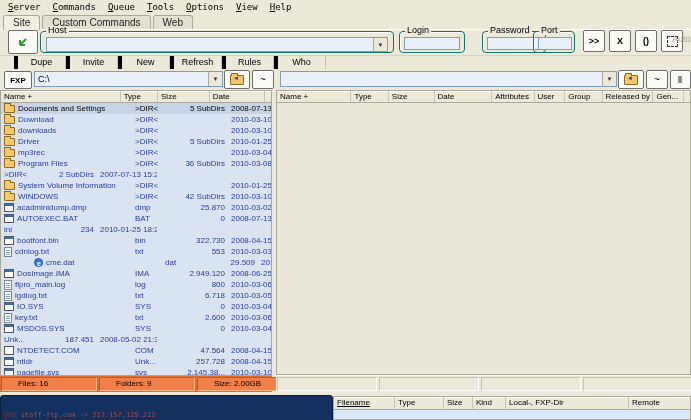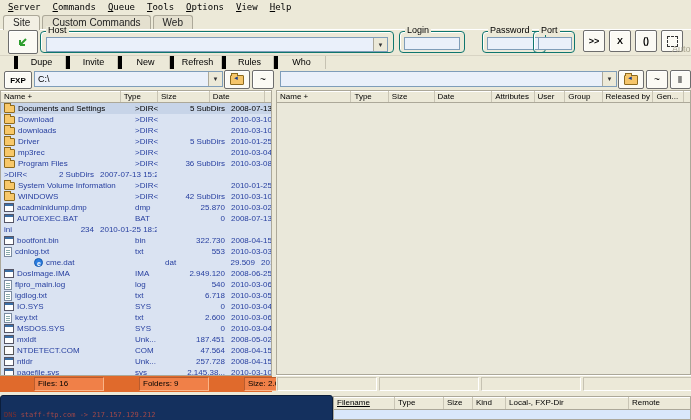--- a/index.html
+++ b/index.html
@@ -34,21 +34,21 @@
   #grp-host .combo{left:5px;right:5px;top:5px;position:absolute;}
   #grp-login{left:399px;width:64px;top:1px;}
   #grp-login input{width:50px;}
   #grp-password{left:482px;width:62px;top:1px;}
   #grp-password input{width:48px;}
   #grp-port{left:533px;width:40px;top:1px;}
   #grp-port input{width:28px;}
   #action-btns{position:absolute;left:583px;top:0;display:flex;gap:4px;}
   #action-btns .xpbtn{width:20px;height:20px;font:bold 9px "Liberation Sans",sans-serif;}
   .dashed-sq{width:9px;height:9px;border:1px dashed #333;display:inline-block;}
-  #auto-label{position:absolute;left:672px;top:14px;font-size:9px;color:#a8a48f;}
+  #auto-label{position:absolute;left:672px;top:4px;font-size:9px;color:#a8a48f;}
   
   #quickrow{position:absolute;top:55px;left:0;right:0;height:13px;display:flex;
             padding-left:14px;border-top:1px solid #d8d4c4;}
   .qbtn{width:47px;font-size:9px;text-align:center;line-height:13px;color:#000;
         border-right:1px solid #c6c2b2;border-left:4px solid #000000;cursor:default;}
   
   #pathrow{position:absolute;top:68px;left:0;right:0;height:22px;}
   .combo{height:14px;background:#eaf0fa;border:1px solid #7f9db9;display:flex;
          align-items:center;font-size:9px;color:#000;padding-left:3px;position:absolute;}
   .combo .dd{margin-left:auto;width:13px;align-self:stretch;background:#ece9d8;
@@ -103,21 +103,21 @@
   .ic.ini::before{content:'';position:absolute;top:3px;left:1px;width:4px;height:4px;
         background:#d4a017;border-radius:50%;}
   .ic.globe{width:9px;height:9px;background:#2a7de1;border:1px solid #1a5cb0;border-radius:50%;}
   .ic.globe::before{content:'e';position:absolute;top:0;left:2px;font:bold 7px "Liberation Sans",sans-serif;
         color:#fff;line-height:9px;}
   .ic.com{width:10px;height:9px;background:#fdfdfd;border:1px solid #555;}
   
   .statusbar{height:14px;flex:none;display:flex;align-items:stretch;gap:2px;padding:1px 1px;}
   #left-status{background:#e06a2c;}
   #left-status .seg{background:#f08048;border:1px solid;border-color:#b85c2e #f9b488 #f9b488 #b85c2e;
-        font-size:8px;color:#000;line-height:11px;padding:0 3px;margin-left:33px;}
+        font-size:8px;color:#000;line-height:11px;padding:0 16px;}
   #right-status{background:#ece9d8;border-top:1px solid #fff;}
   #right-status .seg{background:#ece9d8;border:1px solid;border-color:#c6c2b2 #fff #fff #c6c2b2;}
   .seg{flex:none;}
   
   #bottom{position:absolute;top:395px;left:0;right:0;height:25px;}
   #log{position:absolute;left:0;top:0;width:331px;height:25px;background:#14305e;
        border:1px solid #0b1e3c;border-radius:3px 3px 0 0;}
   .log-line{position:absolute;left:3px;bottom:2px;font:7px "DejaVu Sans Mono",monospace;
        color:#a34848;white-space:nowrap;}
   .log-line .pfx{color:#7c2f2f;margin-right:4px;}
@@ -357,21 +357,21 @@
         <div class="cell" style="width: 34px;">IMA</div>
         <div class="cell num" style="width: 50px;">2.949.120</div>
         <div class="cell" style="width: 54px;">2008-06-25 22:03</div>
       </div>
       <div class="row">
         <div class="cell name" style="width: 126px;">
           <span class="ic doc"></span>
           <span>flpro_main.log</span>
         </div>
         <div class="cell" style="width: 34px;">log</div>
-        <div class="cell num" style="width: 50px;">540</div>
+        <div class="cell num" style="width: 50px;">800</div>
         <div class="cell" style="width: 54px;">2010-03-06 09:16</div>
       </div>
       <div class="row">
         <div class="cell name" style="width: 126px;">
           <span class="ic doc"></span>
           <span>igdlog.txt</span>
         </div>
         <div class="cell" style="width: 34px;">txt</div>
         <div class="cell num" style="width: 50px;">6.718</div>
         <div class="cell" style="width: 54px;">2010-03-05 16:30</div>
@@ -397,24 +397,20 @@
       <div class="row">
         <div class="cell name" style="width: 126px;">
           <span class="ic sys"></span>
           <span>MSDOS.SYS</span>
         </div>
         <div class="cell" style="width: 34px;">SYS</div>
         <div class="cell num" style="width: 50px;">0</div>
         <div class="cell" style="width: 54px;">2010-03-04 09:27</div>
       </div>
       <div class="row">
-        <div class="cell name" style="width: 126px;">
-          <span class="ic sys"></span>
-          <span>mxldt</span>
-        </div>
         <div class="cell" style="width: 34px;">Unk...</div>
         <div class="cell num" style="width: 50px;">187.451</div>
         <div class="cell" style="width: 54px;">2008-05-02 21:35</div>
       </div>
       <div class="row">
         <div class="cell name" style="width: 126px;">
           <span class="ic com"></span>
           <span>NTDETECT.COM</span>
         </div>
         <div class="cell" style="width: 34px;">COM</div>

